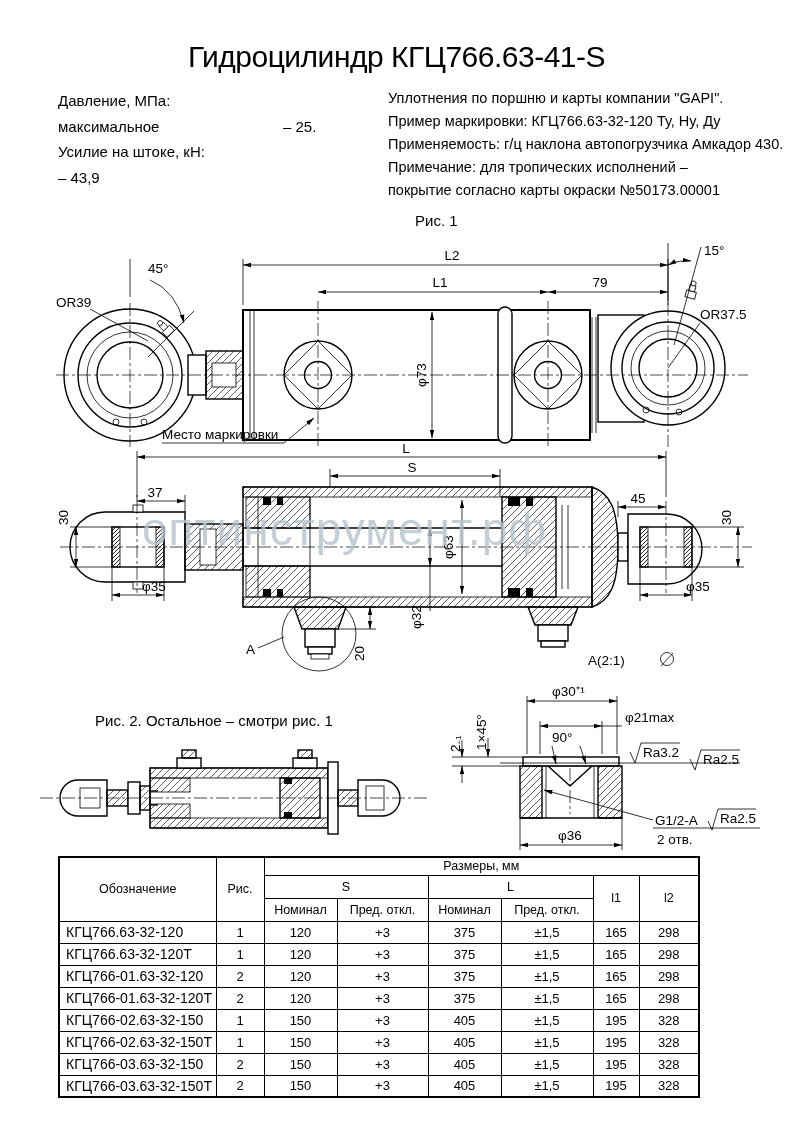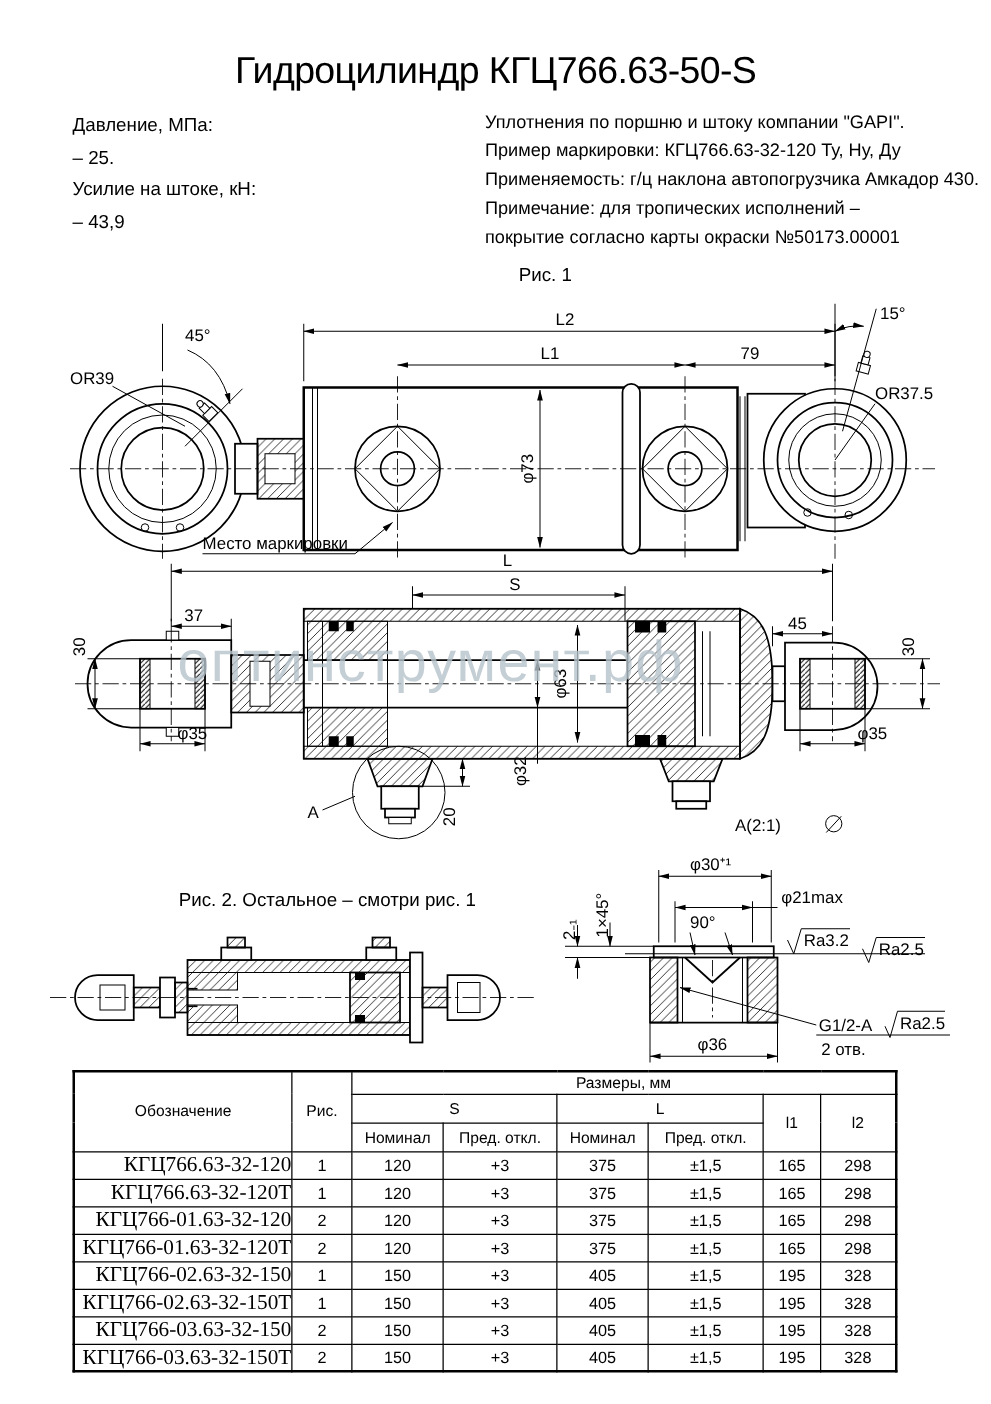--- a/index.html
+++ b/index.html
@@ -7,78 +7,79 @@
   .abs{position:absolute;}
   #title{top:40px;left:0;width:793px;text-align:center;font-size:30px;letter-spacing:-0.5px;}
   #specs{top:92px;left:58px;width:330px;font-size:15px;}
   .spec-row{display:flex;height:25.7px;align-items:flex-start;}
   .sl{width:225px;}
   .sv{white-space:pre;}
   #notes{top:90px;left:388px;width:370px;font-size:14.5px;}
   .note-line{height:23px;white-space:nowrap;}
   .fig-caption{font-size:15px;}
   #fig1cap{top:212px;left:415px;}
-  #fig2cap{top:712px;left:95px;margin-left:48px;}
+  #fig2cap{top:712px;left:95px;}
   svg{position:absolute;overflow:visible;}
   svg text{font-family:"Liberation Sans",sans-serif;font-size:13.5px;fill:#000;}
   .thin{stroke:#000;stroke-width:0.8;fill:none;}
   .med{stroke:#000;stroke-width:1.4;fill:none;}
   .thk{stroke:#000;stroke-width:2;fill:none;}
   .wf{fill:#fff;}
   .hf{fill:url(#h);}
   .df{fill:url(#hd);}
   .cl{stroke:#000;stroke-width:0.7;fill:none;stroke-dasharray:13 3 3 3;}
   #watermark{top:502px;left:142px;font-size:46px;font-weight:normal;color:#b6c2cb;opacity:0.8;letter-spacing:1px;z-index:5;}
   #dimtable{top:856px;left:58px;border-collapse:collapse;border:2px solid #000;table-layout:fixed;}
   #dimtable td,#dimtable th{border:1px solid #000;font-weight:normal;text-align:center;padding:0;font-size:13px;overflow:hidden;white-space:nowrap;}
   #dimtable .hr1{height:18px;}
   #dimtable .hr2{height:23px;}
   #dimtable .hr3{height:23px;}
   #dimtable tbody tr{height:22px;}
-  #dimtable td.des{text-align:right;padding-left:6px;font-size:17px;font-family:Liberation Serif, serif;}
+  #dimtable td.des{text-align:left;padding-left:6px;font-size:14px;}
   #dimtable th{font-size:12.5px;}
 </style>
 </head>
 <body>
 
 <svg width="0" height="0" style="position:absolute">
   <defs>
     <pattern id="h" width="7" height="7" patternUnits="userSpaceOnUse">
       <path d="M-1,8 L8,-1" stroke="#1a1a1a" stroke-width="0.7"></path>
     </pattern>
     <pattern id="hd" width="4" height="4" patternUnits="userSpaceOnUse">
       <path d="M0,4 L4,0" stroke="#111" stroke-width="0.9"></path>
     </pattern>
     <marker id="ar" viewBox="0 0 10 6" refX="9.6" refY="3" markerWidth="11" markerHeight="7" orient="auto-start-reverse">
       <path d="M10,3 L0,0.4 L0,5.6 Z" fill="#000"></path>
     </marker>
   </defs>
 </svg>
 
-<div class="abs" id="title">Гидроцилиндр КГЦ766.63-50-S</div>
+<div class="abs" id="title">Гидроцилиндр КГЦ766.63-41-S</div>
 
 <div class="abs" id="specs">
     <div class="spec-row">
       <span class="sl">Давление, МПа:</span>
       <span class="sv"></span>
     </div>
     <div class="spec-row">
+      <span class="sl">максимальное</span>
       <span class="sv">– 25.</span>
     </div>
     <div class="spec-row">
       <span class="sl">Усилие на штоке, кН:</span>
       <span class="sv"></span>
     </div>
     <div class="spec-row">
       <span class="sv">– 43,9</span>
     </div>
   </div>
 
 <div class="abs" id="notes">
-    <div class="note-line">Уплотнения по поршню и штоку компании "GAPI".</div>
+    <div class="note-line">Уплотнения по поршню и карты компании "GAPI".</div>
     <div class="note-line">Пример маркировки: КГЦ766.63-32-120 Ту, Ну, Ду</div>
     <div class="note-line">Применяемость: г/ц наклона автопогрузчика Амкадор 430.</div>
     <div class="note-line">Примечание: для тропических исполнений –</div>
     <div class="note-line">покрытие согласно карты окраски №50173.00001</div>
   </div>
 
 <div class="abs fig-caption" id="fig1cap">Рис. 1</div>
 
 <svg class="abs" style="top:235px;left:0" width="793" height="445" viewBox="0 0 793 445">
 

